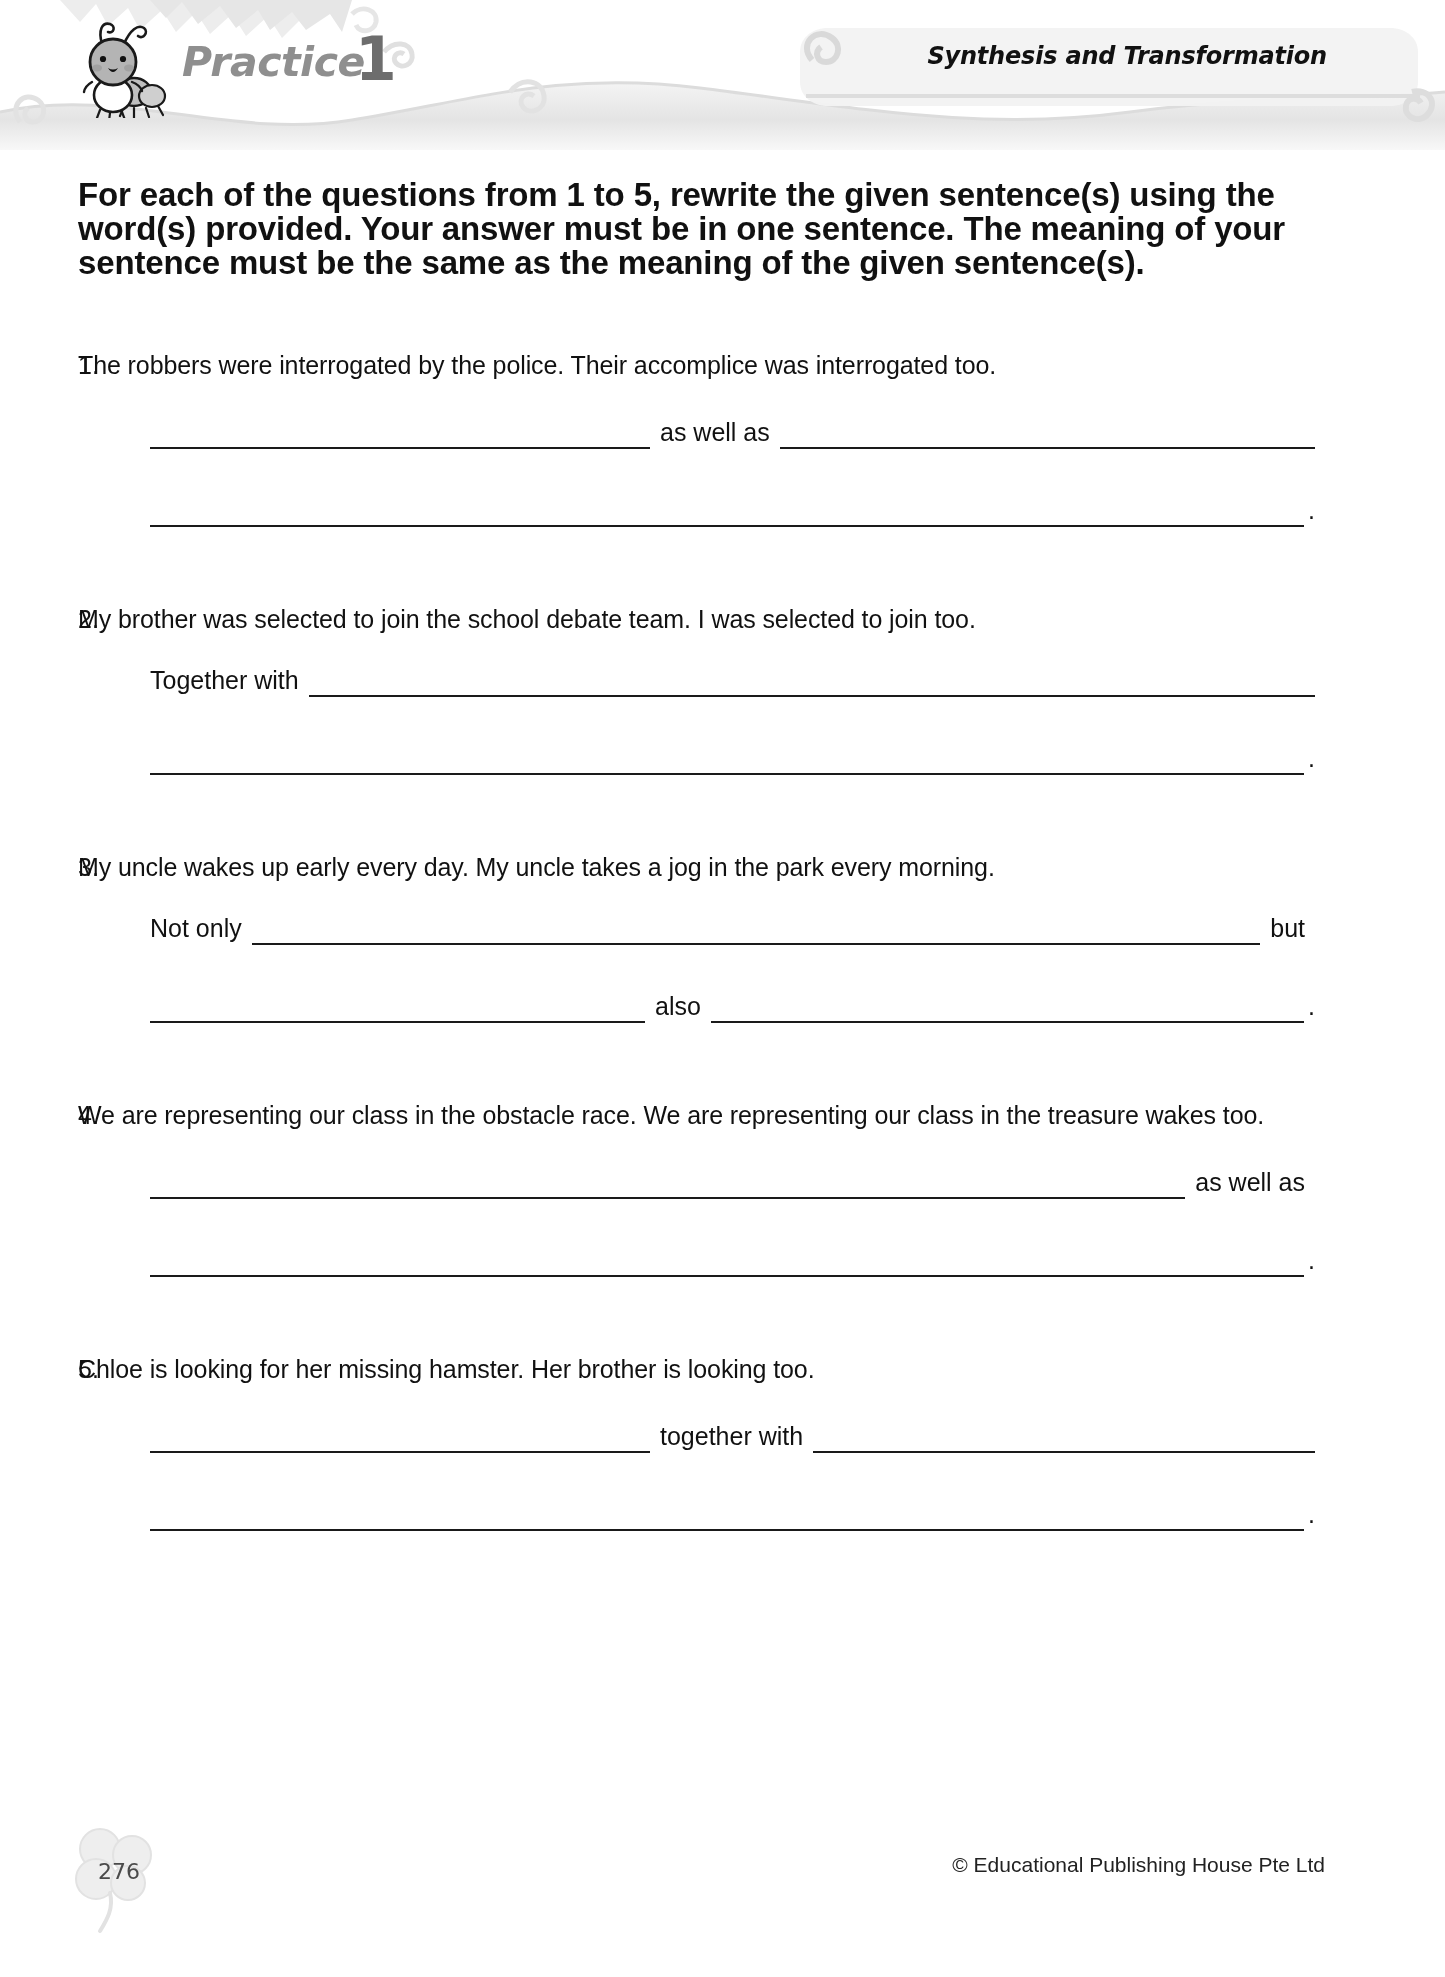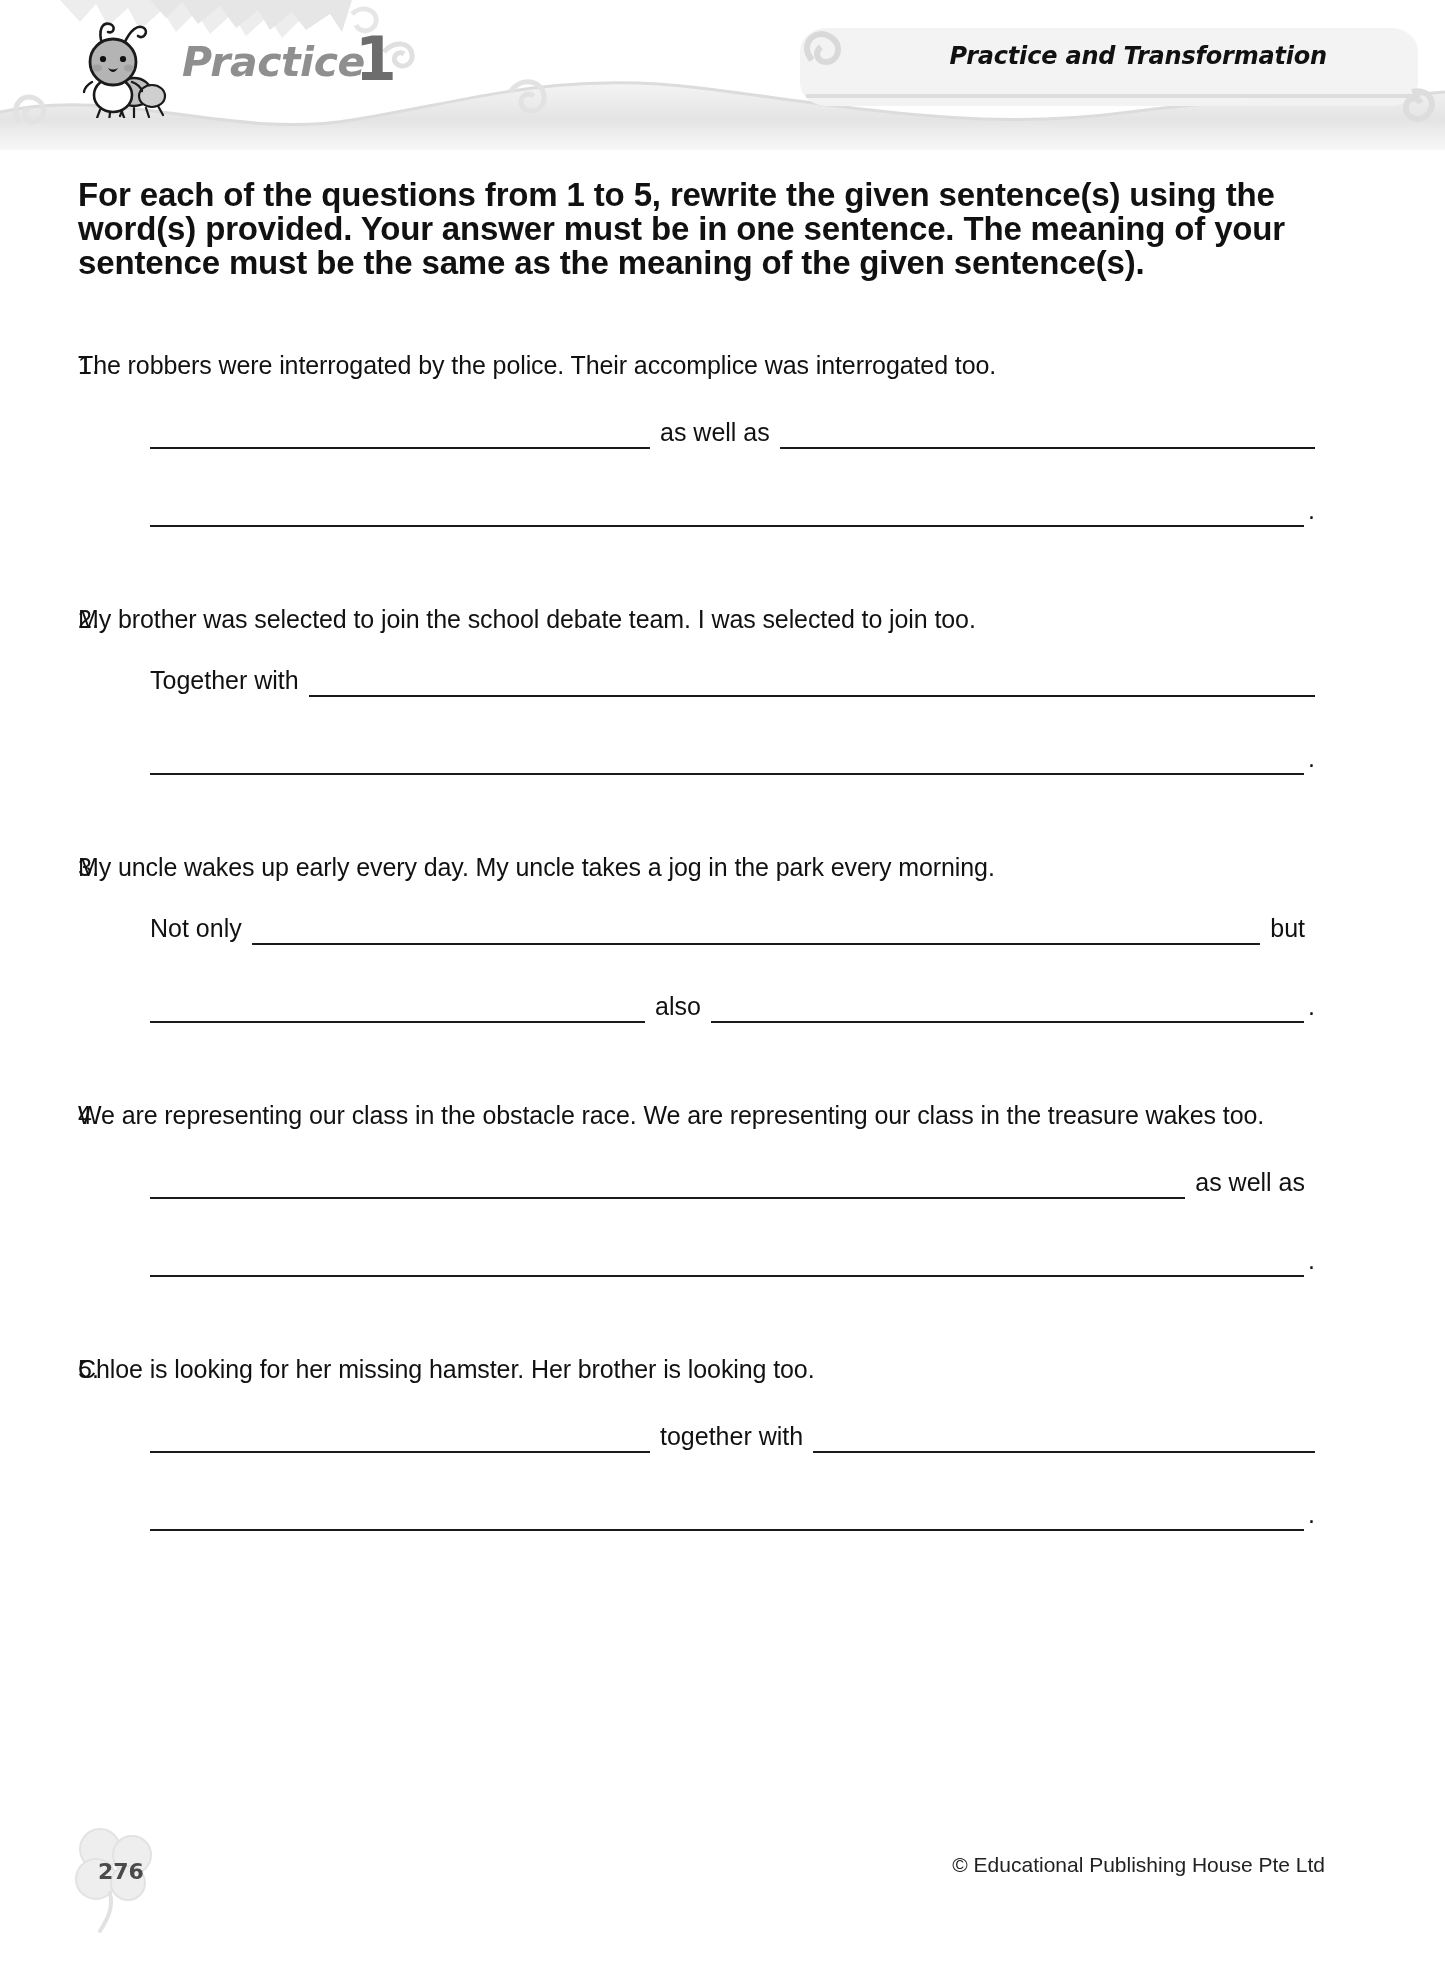--- a/index.html
+++ b/index.html
@@ -158,21 +158,21 @@
     left: 70px;
     bottom: 42px;
     width: 95px;
     height: 110px;
   }
   .page-number {
     position: absolute;
     left: 98px;
     bottom: 93px;
     font-size: 22px;
-    font-weight: bold;
+    font-weight: normal;
     color: #4a4a4a;
     font-family: "DejaVu Sans", sans-serif;
   }
   .copyright {
     position: absolute;
     right: 120px;
     bottom: 100px;
     font-size: 21px;
     color: #222;
     white-space: nowrap;
@@ -233,21 +233,21 @@
       <circle cx="51" cy="41" r="3.1" fill="#111"></circle>
 
       <path d="M36,50 q5,8 10,0 q-5,3 -10,0 z" fill="#111"></path>
 
       <path d="M20,64 q-7,4 -8,10" fill="none" stroke="#1a1a1a" stroke-width="2.4" stroke-linecap="round"></path>
       <path d="M60,64 q8,3 10,9" fill="none" stroke="#1a1a1a" stroke-width="2.4" stroke-linecap="round"></path>
     </svg>
 
     <div class="practice-label">Practice</div>
     <div class="practice-number">1</div>
-    <div class="topic-title">Practice and Transformation</div>
+    <div class="topic-title">Synthesis and Transformation</div>
   </div>
 
   <div class="instructions">For each of the questions from 1 to 5, rewrite the given sentence(s) using the word(s) provided. Your answer must be in one sentence. The meaning of your sentence must be the same as the meaning of the given sentence(s).</div>
 
   <div class="questions">
 
     <div class="q-block" style="margin-bottom:44px;">
       <div class="q-head">
         <div class="q-num">1.</div>
         <div class="q-text">The robbers were interrogated by the police. Their accomplice was interrogated too.</div>

